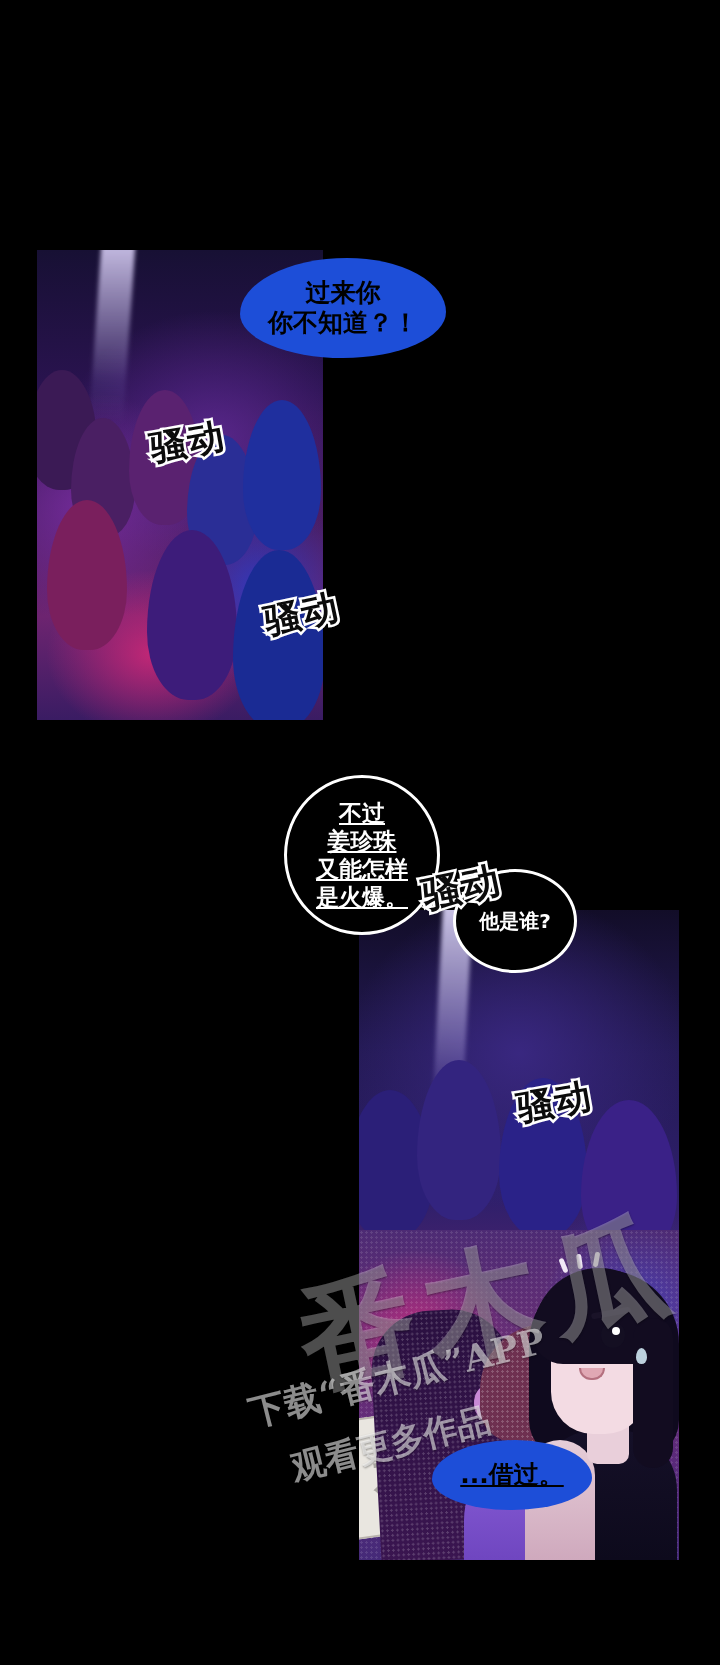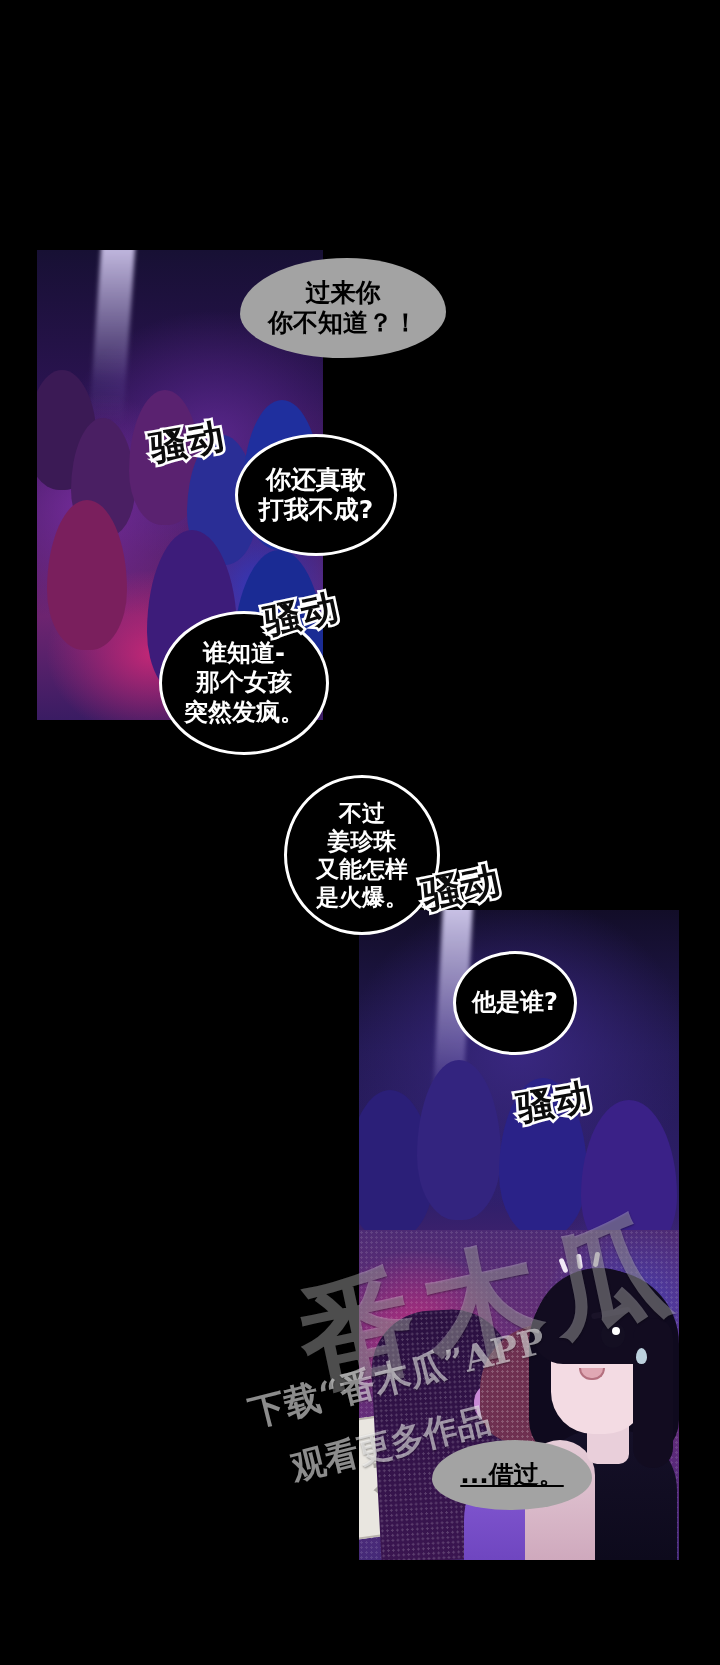--- a/index.html
+++ b/index.html
@@ -171,21 +171,21 @@
     background:#fff; color:#000;
     clip-path:polygon(
       13% 6%, 22% 1%, 30% 9%, 41% 2%, 52% 11%, 63% 3%, 72% 12%, 84% 5%,
       92% 16%, 87% 26%, 97% 36%, 90% 47%, 98% 58%, 89% 68%, 95% 79%,
       85% 86%, 88% 97%, 74% 93%, 63% 99%, 52% 92%, 40% 98%, 28% 91%,
       16% 96%, 9% 85%, 3% 72%, 8% 60%, 1% 48%, 7% 36%, 2% 24%, 10% 16%
     );
   }
   
   .soft-white {
-    background:#a3a3a3; color:#000;
+    background:#1d4ed8; color:#000;
     border-radius:52% 48% 50% 50%/56% 54% 46% 44%;
   }
   
   .dark {
     background:#000; color:#fff;
     border:3px solid #fff;
     border-radius:50%;
   }
   .dark.oval { border-radius:50% / 52%; }
 
@@ -286,46 +286,33 @@
   <div class="wm" id="wm2">观看更多作品</div>
 
 
   <div class="bub soft-white" id="b2" style="left:240px; top:258px; width:206px; height:100px; font-size:25px; padding:6px 8px;">
     <div>
       <div>过来你</div>
       <div>你不知道？！</div>
     </div>
   </div>
 
-  <div class="bub dark" id="b3" style="left:235px; top:434px; width:162px; height:122px; font-size:25px;">
-    <div>
-      <div>你还真敢</div>
-      <div>打我不成?</div>
-    </div>
-  </div>
-
-
-  <div class="bub dark" id="b5" style="left:159px; top:611px; width:170px; height:144px; font-size:24px;">
-    <div>
-      <div>谁知道-</div>
-      <div>那个女孩</div>
-      <div>突然发疯。</div>
-    </div>
-  </div>
-
-  <div class="bub dark" id="b6" style="left:284px; top:775px; width:156px; height:160px; font-size:23px;">
+
+
+
+  <div class="bub dark" id="b6" style="left:284px; top:775px; width:156px; height:160px; font-size:23px;text-decoration:underline;">
     <div>
       <div>不过</div>
       <div>姜珍珠</div>
       <div>又能怎样</div>
       <div>是火爆。</div>
     </div>
   </div>
 
-  <div class="bub dark" id="b7" style="left:453px; top:951px; width:124px; height:104px; font-size:24px;">
+  <div class="bub dark" id="b7" style="left:453px; top:869px; width:124px; height:104px; font-size:20px;">
     <div>
       <div>他是谁?</div>
     </div>
   </div>
 
 
   <div class="bub soft-white" id="b9" style="left:432px; top:1440px; width:160px; height:70px; font-size:25px;text-decoration:underline;">
     <div>
       <div>...借过。</div>
     </div>

